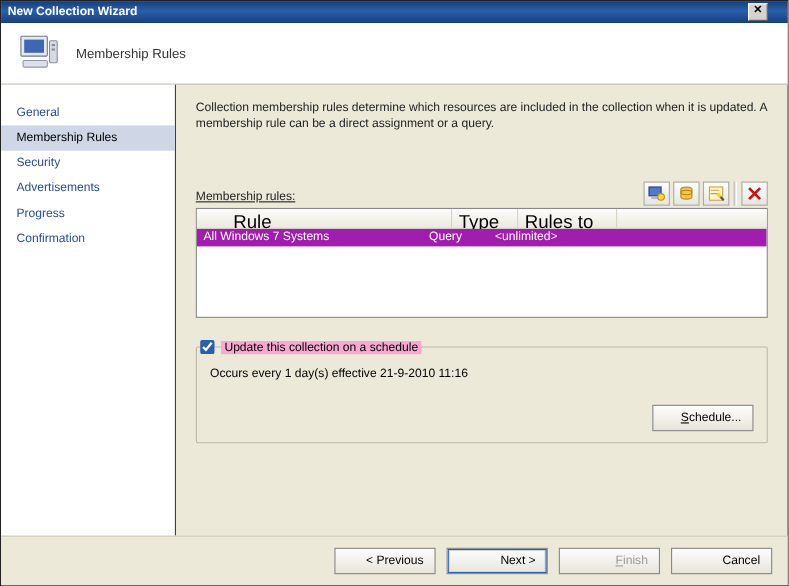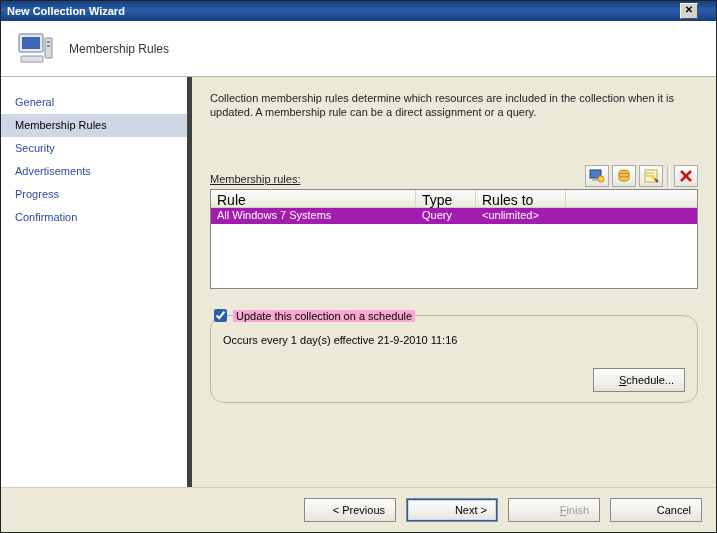--- a/index.html
+++ b/index.html
@@ -60,23 +60,23 @@
     font-size: 12px;
     color: #333;
   }
   
   .body {
     flex: 1 1 auto;
     display: flex;
     min-height: 0;
   }
   .sidebar {
-    width: 191px;
+    width: 159px;
     background: #fff;
-    border-right: 5px solid #404040;
+    border-right: 1px solid #404040;
     padding-top: 14px;
   }
   .sidebar .nav-item {
     padding: 4px 14px;
     color: #2a4ba0;
     cursor: default;
     line-height: 15px;
   }
   .sidebar .nav-item.active {
     background: #cfd6e6;
@@ -126,21 +126,22 @@
     border: 1px solid #888;
     background: #fff;
     display: flex;
     flex-direction: column;
   }
   .lv-header {
     display: flex;
     background: linear-gradient(#fdfdfd,#eceade);
     border-bottom: 1px solid #cfcdbf;
     height: 18px;
-    font-size: 14px;
+    font-size: 17px;
+    padding-left: 27px;
   }
   .lv-col {
     border-right: 1px solid #d6d4c6;
     padding: 2px 6px;
     white-space: nowrap;
   }
   .lv-col.rule  { width: 205px; }
   .lv-col.type  { width: 60px; }
   .lv-col.limit { width: 90px; }
   .lv-col.filler { flex:1; border-right: none; }
@@ -170,21 +171,21 @@
     margin-left: 4px;
   }
   .sched-check-row input {
     width: 13px; height: 13px;
     margin: 0;
     accent-color: #2a5fab;
   }
   .sched-check-row label { background: #f9a8d4; padding: 0 3px; }
   .sched-box {
     border: 1px solid #bcb9aa;
-    border-radius: 14px;
+    border-radius: 2px;
     margin-top: -7px;
     padding: 18px 12px 10px 12px;
     height: 88px;
     position: relative;
     display: flex;
     flex-direction: column;
   }
   .sched-text { flex:1; }
   .sched-btn-row { display:flex; justify-content:flex-end; }
 

